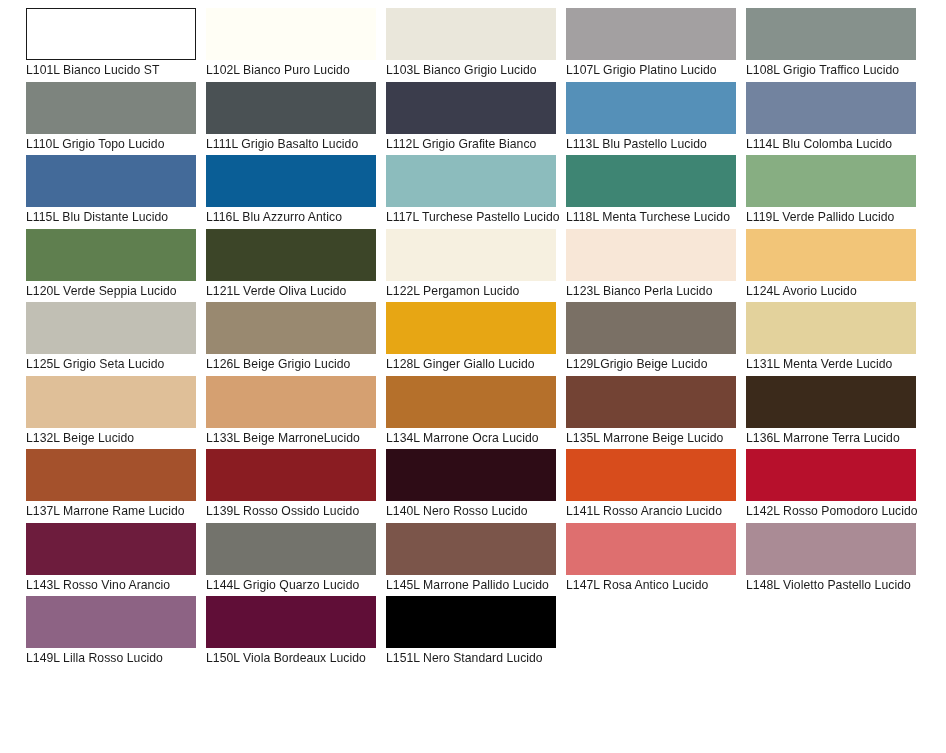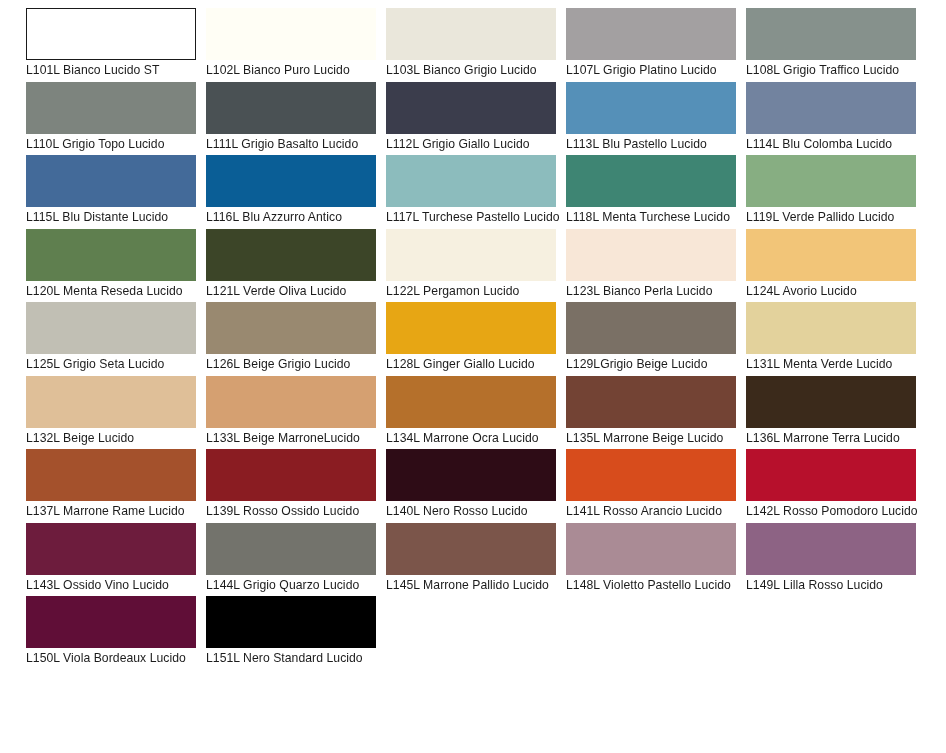--- a/index.html
+++ b/index.html
@@ -84,21 +84,21 @@
       <div class="swatch-cell">
         <div class="swatch-chip" style="background-color: rgb(125, 132, 126);"></div>
         <div class="swatch-label">L110L Grigio Topo Lucido</div>
       </div>
       <div class="swatch-cell">
         <div class="swatch-chip" style="background-color: rgb(74, 81, 84);"></div>
         <div class="swatch-label">L111L Grigio Basalto Lucido</div>
       </div>
       <div class="swatch-cell">
         <div class="swatch-chip" style="background-color: rgb(59, 61, 76);"></div>
-        <div class="swatch-label">L112L Grigio Giallo Lucido</div>
+        <div class="swatch-label">L112L Grigio Grafite Bianco</div>
       </div>
       <div class="swatch-cell">
         <div class="swatch-chip" style="background-color: rgb(85, 144, 184);"></div>
         <div class="swatch-label">L113L Blu Pastello Lucido</div>
       </div>
       <div class="swatch-cell">
         <div class="swatch-chip" style="background-color: rgb(114, 131, 159);"></div>
         <div class="swatch-label">L114L Blu Colomba Lucido</div>
       </div>
       <div class="swatch-cell">
@@ -116,21 +116,21 @@
       <div class="swatch-cell">
         <div class="swatch-chip" style="background-color: rgb(62, 133, 115);"></div>
         <div class="swatch-label">L118L Menta Turchese Lucido</div>
       </div>
       <div class="swatch-cell">
         <div class="swatch-chip" style="background-color: rgb(135, 174, 130);"></div>
         <div class="swatch-label">L119L Verde Pallido Lucido</div>
       </div>
       <div class="swatch-cell">
         <div class="swatch-chip" style="background-color: rgb(95, 127, 79);"></div>
-        <div class="swatch-label">L120L Menta Reseda Lucido</div>
+        <div class="swatch-label">L120L Verde Seppia Lucido</div>
       </div>
       <div class="swatch-cell">
         <div class="swatch-chip" style="background-color: rgb(60, 69, 40);"></div>
         <div class="swatch-label">L121L Verde Oliva Lucido</div>
       </div>
       <div class="swatch-cell">
         <div class="swatch-chip" style="background-color: rgb(246, 240, 224);"></div>
         <div class="swatch-label">L122L Pergamon Lucido</div>
       </div>
       <div class="swatch-cell">
@@ -196,29 +196,33 @@
       <div class="swatch-cell">
         <div class="swatch-chip" style="background-color: rgb(215, 76, 28);"></div>
         <div class="swatch-label">L141L Rosso Arancio Lucido</div>
       </div>
       <div class="swatch-cell">
         <div class="swatch-chip" style="background-color: rgb(183, 16, 44);"></div>
         <div class="swatch-label">L142L Rosso Pomodoro Lucido</div>
       </div>
       <div class="swatch-cell">
         <div class="swatch-chip" style="background-color: rgb(109, 28, 61);"></div>
-        <div class="swatch-label">L143L Ossido Vino Lucido</div>
+        <div class="swatch-label">L143L Rosso Vino Arancio</div>
       </div>
       <div class="swatch-cell">
         <div class="swatch-chip" style="background-color: rgb(115, 115, 108);"></div>
         <div class="swatch-label">L144L Grigio Quarzo Lucido</div>
       </div>
       <div class="swatch-cell">
         <div class="swatch-chip" style="background-color: rgb(123, 85, 74);"></div>
         <div class="swatch-label">L145L Marrone Pallido Lucido</div>
+      </div>
+      <div class="swatch-cell">
+        <div class="swatch-chip" style="background-color: rgb(222, 111, 111);"></div>
+        <div class="swatch-label">L147L Rosa Antico Lucido</div>
       </div>
       <div class="swatch-cell">
         <div class="swatch-chip" style="background-color: rgb(170, 139, 149);"></div>
         <div class="swatch-label">L148L Violetto Pastello Lucido</div>
       </div>
       <div class="swatch-cell">
         <div class="swatch-chip" style="background-color: rgb(141, 99, 132);"></div>
         <div class="swatch-label">L149L Lilla Rosso Lucido</div>
       </div>
       <div class="swatch-cell">

